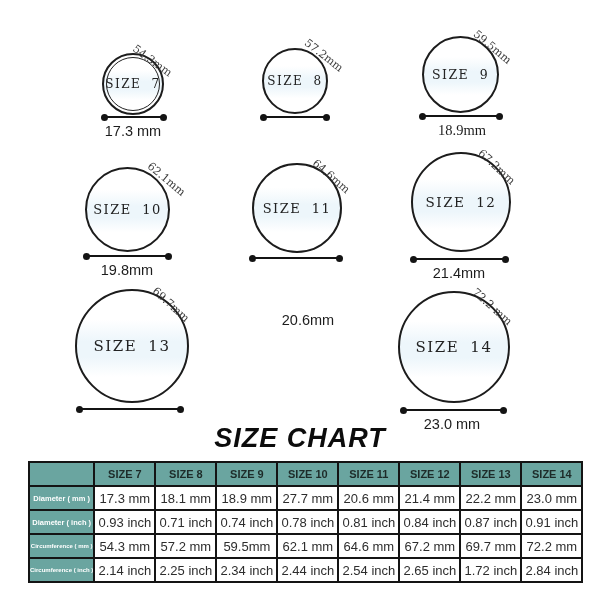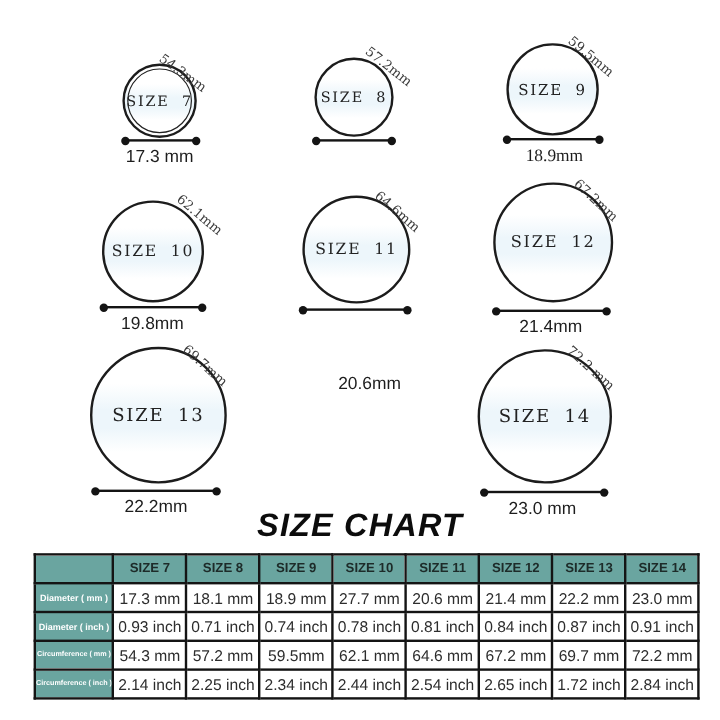--- a/index.html
+++ b/index.html
@@ -155,21 +155,20 @@
   </div>
 
   <div class="rg r13">
     <span class="circle"></span>
     <span class="slabel">SIZE 13</span>
     <span class="clabel">69.7mm</span>
     <span class="dline">
         <span class="dot dl"></span>
         <span class="dot dr"></span>
       </span>
-    <span class="dtext">22.2mm</span>
   </div>
 
   <div class="rg r14">
     <span class="circle"></span>
     <span class="slabel">SIZE 14</span>
     <span class="clabel">72.2 mm</span>
     <span class="dline">
         <span class="dot dl"></span>
         <span class="dot dr"></span>
       </span>

